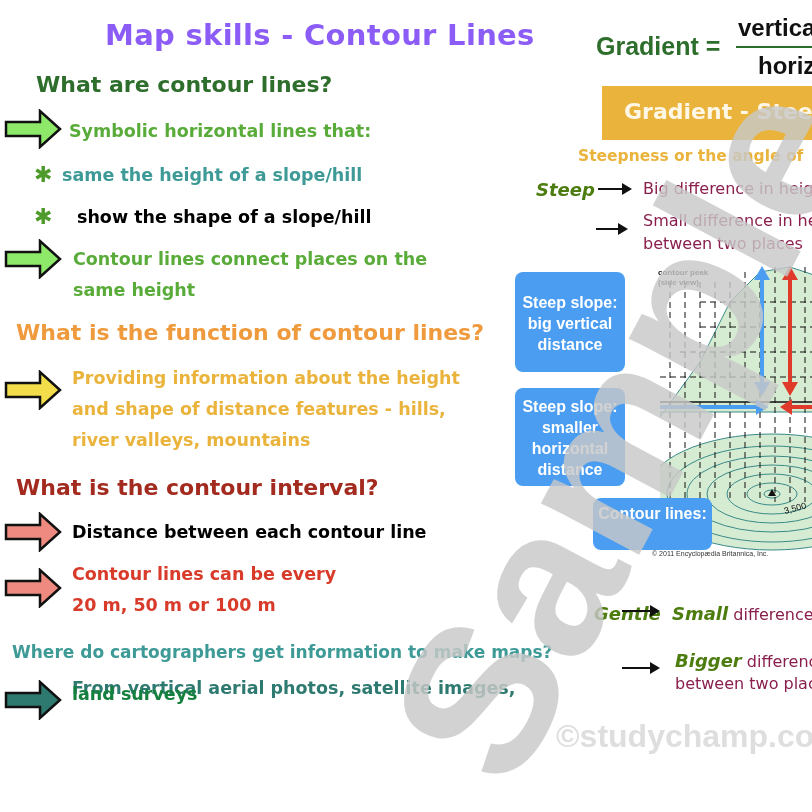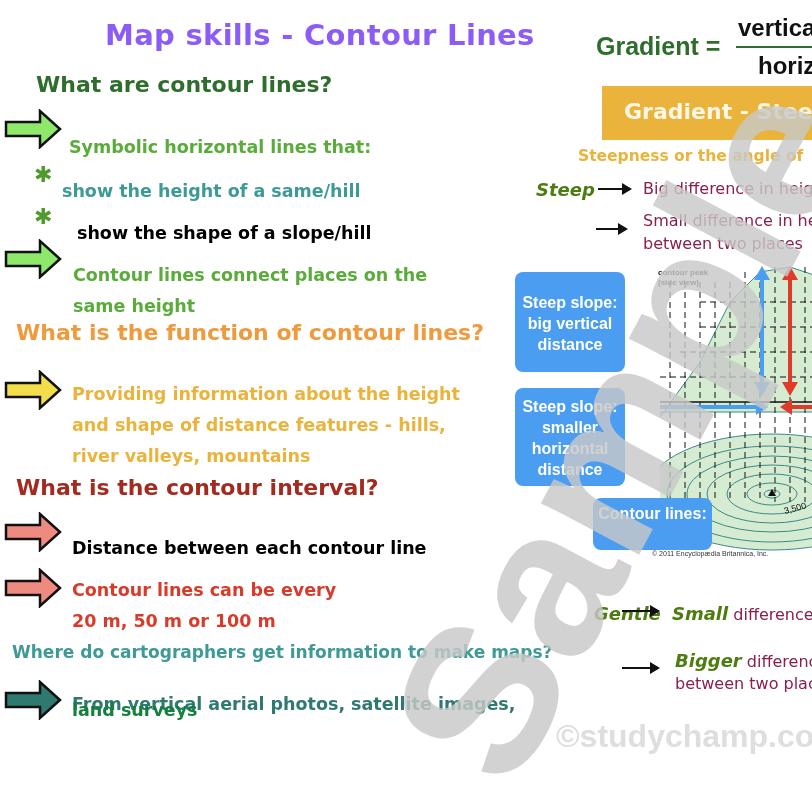--- a/index.html
+++ b/index.html
@@ -1,21 +1,21 @@
 <!DOCTYPE html>
 <html><head>
 <meta charset="utf-8">
 <style>
   html, body { margin: 0; padding: 0; background: #ffffff; }
   body { width: 812px; height: 812px; position: relative; overflow: hidden;
          font-family: "DejaVu Sans", sans-serif; }
   .abs { position: absolute; white-space: nowrap; }
   .title { left: 105px; top: 18px; font-size: 29px; font-weight: bold; color: #8b5cf6; letter-spacing: 0.3px; }
   .h2 { font-size: 22px; font-weight: bold; }
-  .txt { font-size: 17.5px; font-weight: bold; line-height: 31px; margin-top: 16px; }
+  .txt { font-size: 17.5px; font-weight: bold; line-height: 31px; }
   .arrow { position: absolute; width: 58px; height: 40px; }
   .star { position: absolute; font-size: 22px; font-weight: bold; color: #4e9a2b; line-height: 20px; }
 
   
   .grad-label { left: 596px; top: 32px; font-family: "Liberation Sans", sans-serif; font-size: 25px; font-weight: bold; color: #2e6e2c; }
   .frac-top { left: 738px; top: 14px; font-family: "Liberation Sans", sans-serif; font-size: 24px; font-weight: bold; color: #111; }
   .frac-line { position: absolute; left: 736px; top: 46px; width: 80px; height: 2px; background: #2e6e2c; }
   .frac-bot { left: 758px; top: 52px; font-family: "Liberation Sans", sans-serif; font-size: 24px; font-weight: bold; color: #111; }
   .banner { position: absolute; left: 602px; top: 86px; width: 220px; height: 54px; background: #eab43c; }
   .banner span { position: absolute; left: 22px; top: 13px; font-size: 22px; font-weight: bold; color: #fff7e6; white-space: nowrap; }
@@ -37,21 +37,21 @@
 <div class="abs title">Map skills - Contour Lines</div>
 
 <div class="abs h2" style="left:36px; top:72px; color:#2e6e2c;">What are contour lines?</div>
 
 <svg class="arrow" style="left:4px; top:109px;" viewBox="0 0 58 40">
   <polygon points="2,13 36,13 36,2 56,20 36,38 36,27 2,27" fill="#8ee86a" stroke="#111" stroke-width="2.5"></polygon>
 </svg>
 <div class="abs txt" style="left:69px; top:116px; color:#5aac3a;">Symbolic horizontal lines that:</div>
 
 <div class="star" style="left:34px; top:165px;">✱</div>
-<div class="abs txt" style="left:62px; top:160px; color:#3d9a96;">show the height of a same/hill</div>
+<div class="abs txt" style="left:62px; top:160px; color:#3d9a96;">same the height of a slope/hill</div>
 
 <div class="star" style="left:34px; top:207px;">✱</div>
 <div class="abs txt" style="left:77px; top:202px; color:#000000;">show the shape of a slope/hill</div>
 
 <svg class="arrow" style="left:4px; top:239px;" viewBox="0 0 58 40">
   <polygon points="2,13 36,13 36,2 56,20 36,38 36,27 2,27" fill="#8ee86a" stroke="#111" stroke-width="2.5"></polygon>
 </svg>
 <div class="abs txt" style="left:73px; top:244px; color:#5aac3a;text-align:center;">Contour lines connect places on the</div>
 <div class="abs txt" style="left:73px; top:275px; color:#5aac3a;">same height</div>
 

